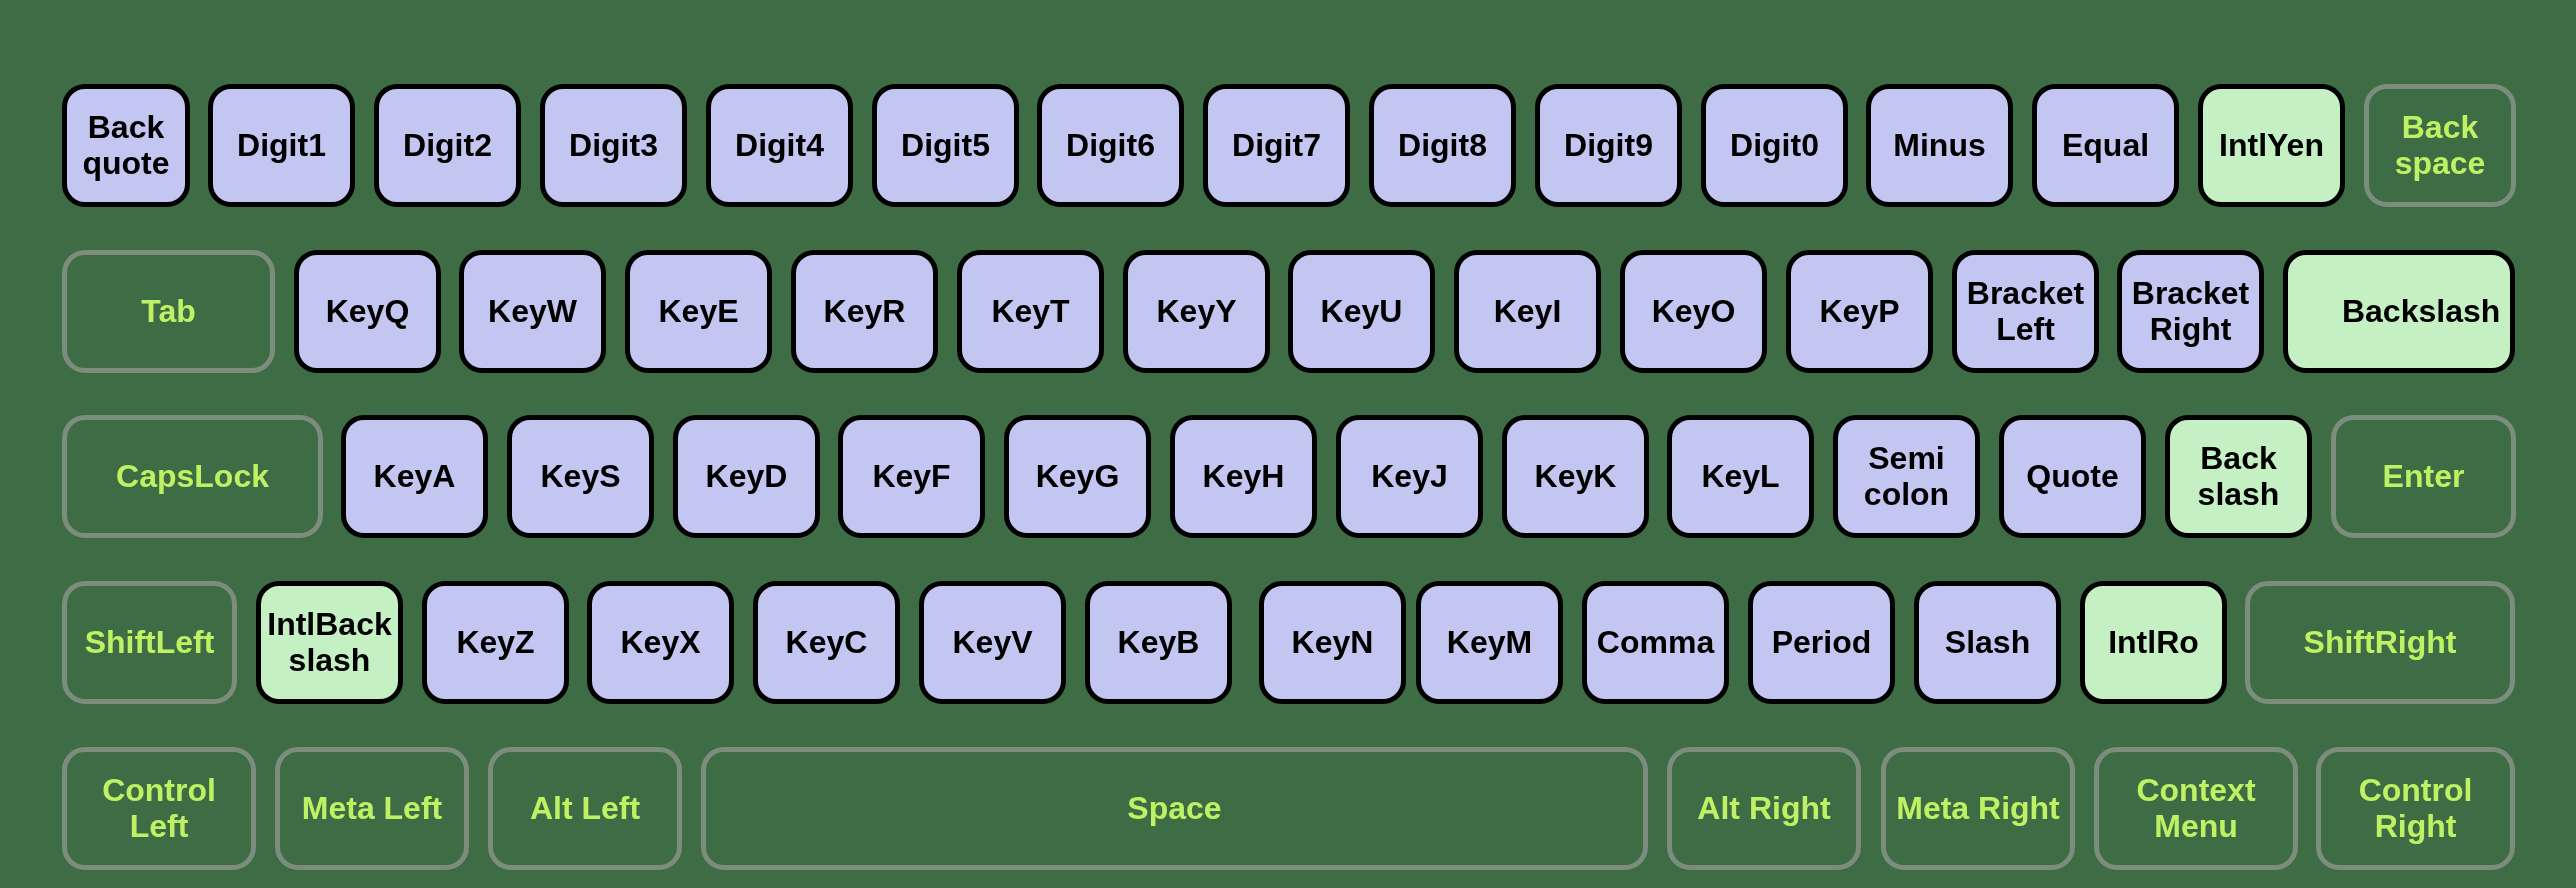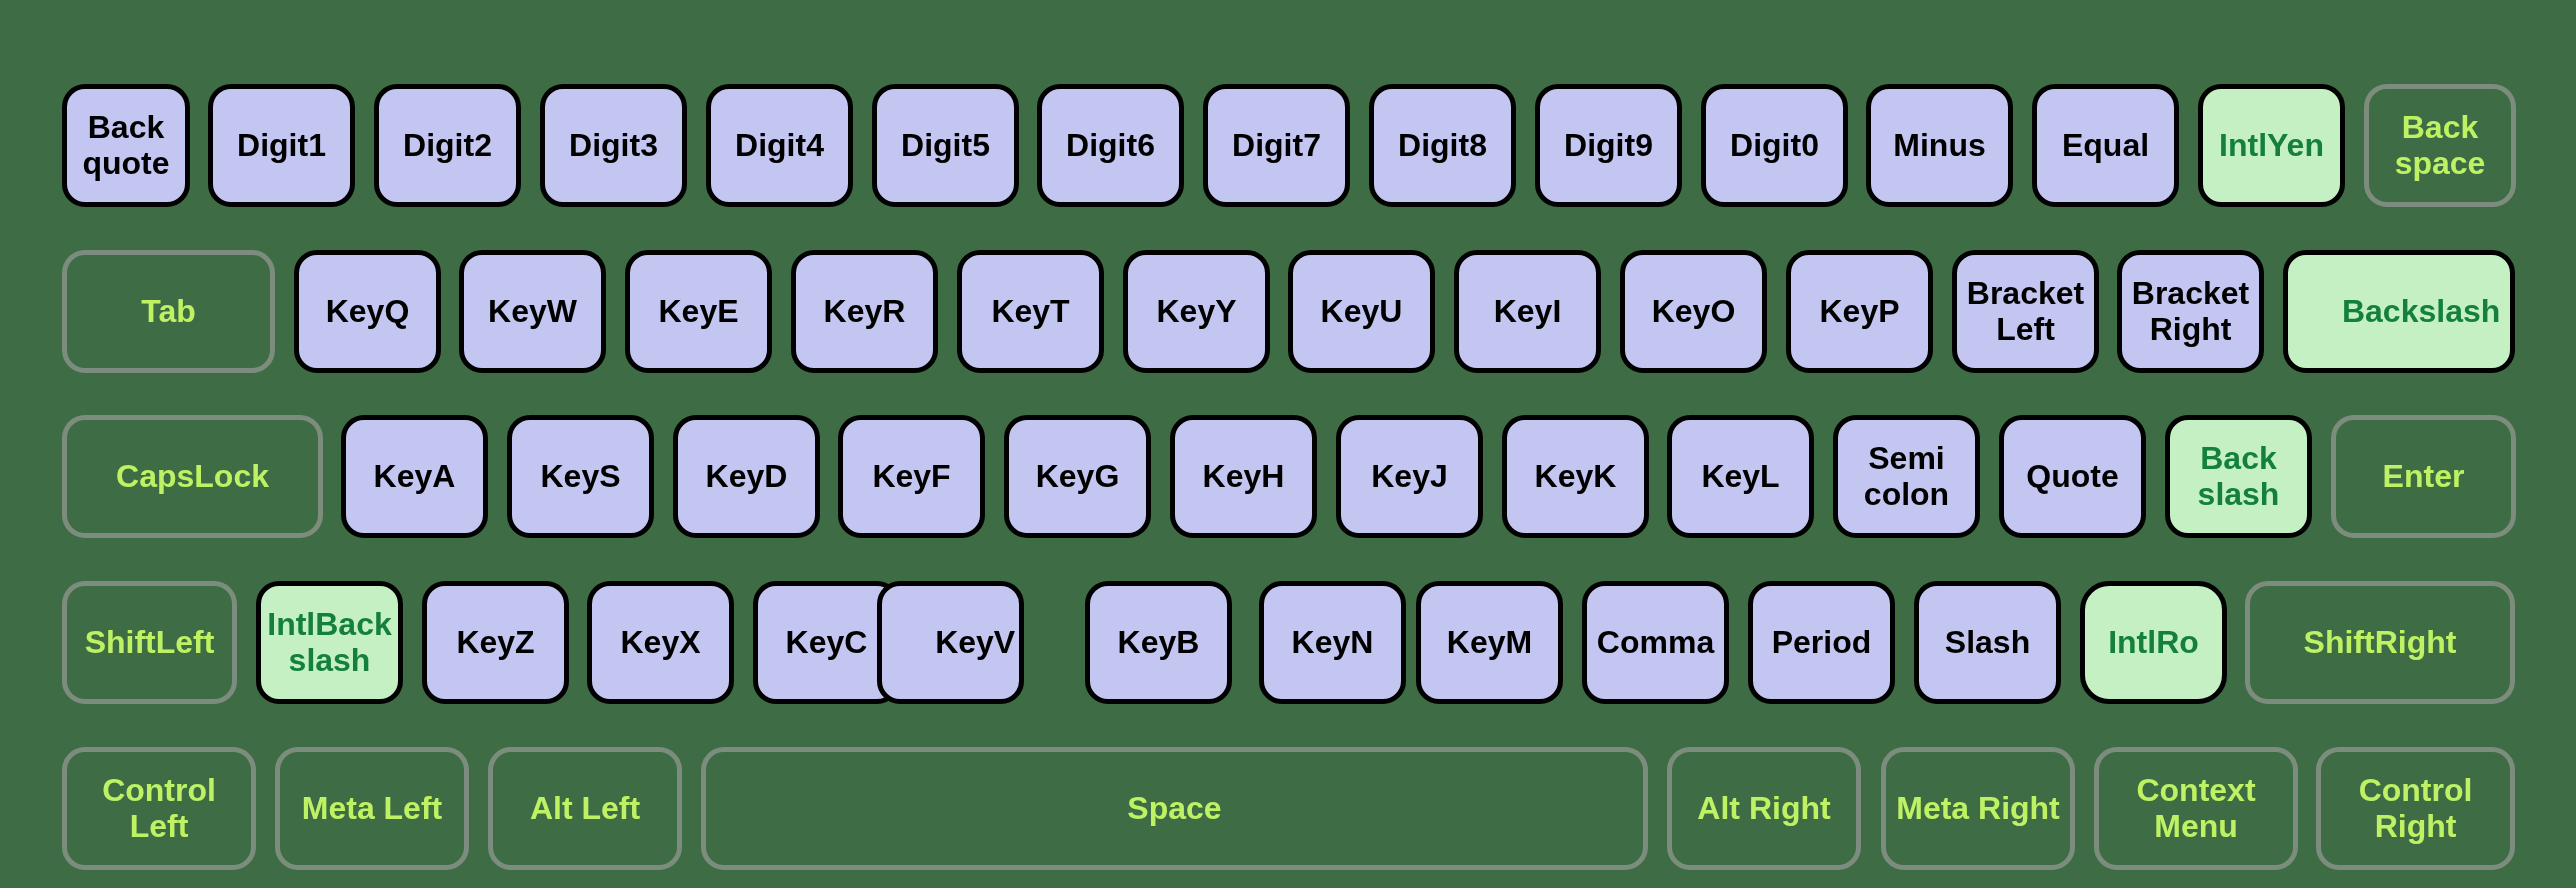--- a/index.html
+++ b/index.html
@@ -37,21 +37,21 @@
   }
   .key.purple {
     border: 5.7px solid #000;
     background: #c3c6f0;
     color: #000;
     font-size: 32px;
   }
   .key.green {
     border: 5.7px solid #000;
     background: #c4f0c4;
-    color: #15803d;
+    color: #000000;
     font-size: 32px;
   }
   .key span { display:block; }
 </style>
 </head>
 <body>
 
 <div class="kbd" id="kbd">
     <div class="key purple" style="left: 62px; top: 38px; width: 128px; height: 123px;">
       <span>Back quote</span>
@@ -190,42 +190,42 @@
     </div>
     <div class="key green" style="left: 256px; top: 535px; width: 147px; height: 123px;">
       <span>IntlBack slash</span>
     </div>
     <div class="key purple" style="left: 587px; top: 535px; width: 147px; height: 123px;">
       <span>KeyX</span>
     </div>
     <div class="key purple" style="left: 753px; top: 535px; width: 147px; height: 123px;">
       <span>KeyC</span>
     </div>
-    <div class="key purple" style="left: 877px; top: 535px; width: 147px; height: 123px; justify-content: flex-end;">
+    <div class="key purple" style="left: 919px; top: 535px; width: 147px; height: 123px;">
       <span>KeyV</span>
     </div>
     <div class="key purple" style="left: 1085px; top: 535px; width: 147px; height: 123px;">
       <span>KeyB</span>
     </div>
     <div class="key purple" style="left: 1259px; top: 535px; width: 147px; height: 123px;">
       <span>KeyN</span>
     </div>
     <div class="key purple" style="left: 1416px; top: 535px; width: 147px; height: 123px;">
       <span>KeyM</span>
     </div>
     <div class="key purple" style="left: 1582px; top: 535px; width: 147px; height: 123px;">
       <span>Comma</span>
     </div>
     <div class="key purple" style="left: 1748px; top: 535px; width: 147px; height: 123px;">
       <span>Period</span>
     </div>
     <div class="key purple" style="left: 1914px; top: 535px; width: 147px; height: 123px;">
       <span>Slash</span>
     </div>
-    <div class="key green" style="left: 2080px; top: 535px; width: 147px; height: 123px; border-radius: 29px;">
+    <div class="key green" style="left: 2080px; top: 535px; width: 147px; height: 123px;">
       <span>IntlRo</span>
     </div>
     <div class="key ghost" style="left: 2245px; top: 535px; width: 270px; height: 123px;">
       <span>ShiftRight</span>
     </div>
     <div class="key ghost" style="left: 62px; top: 701px; width: 194px; height: 123px;">
       <span>Control Left</span>
     </div>
     <div class="key ghost" style="left: 275px; top: 701px; width: 194px; height: 123px;">
       <span>Meta Left</span>

